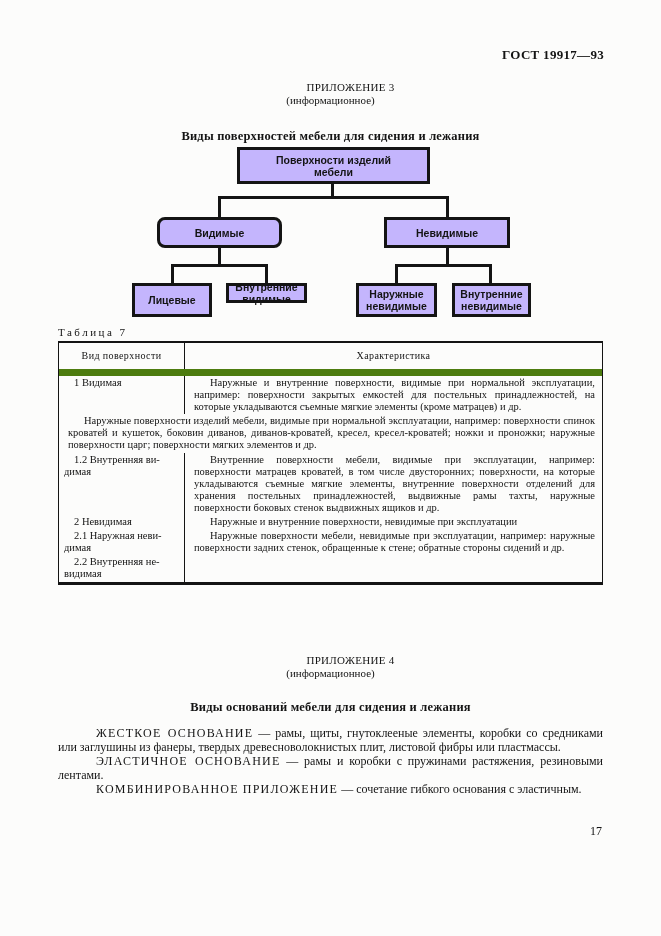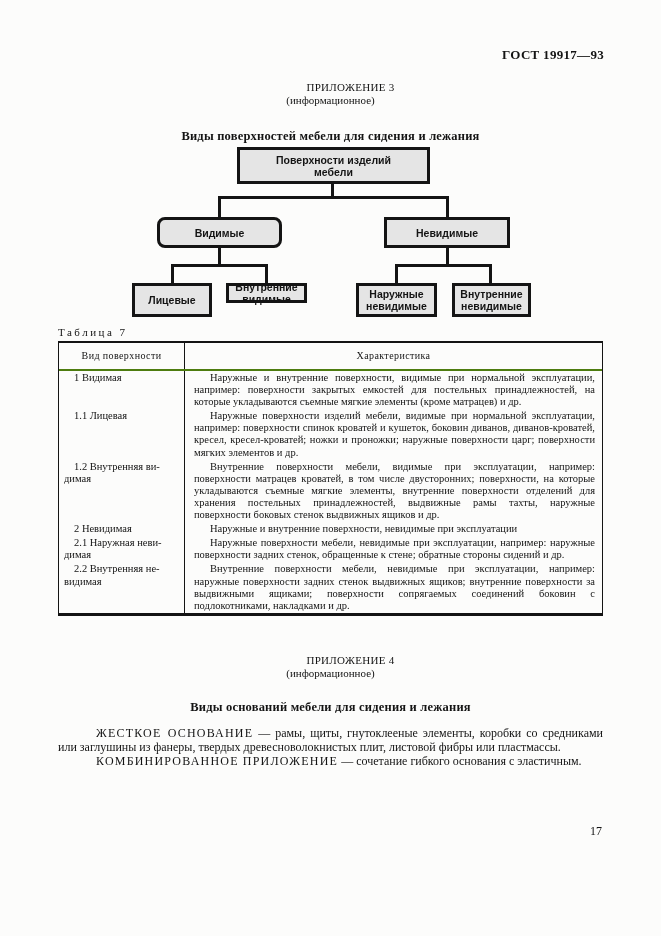--- a/index.html
+++ b/index.html
@@ -17,21 +17,21 @@
   
   .gost-num{top:47px;right:57px;font-weight:bold;font-size:13px;letter-spacing:.3px;}
   .a-heading{font-size:11px;letter-spacing:.3px;padding-left:20px;}
   .a-subheading{font-size:11px;}
   .a-title{font-weight:bold;font-size:12.5px;letter-spacing:.2px;}
 
   
   .dnode{
     position:absolute;
     border:3px solid #141414;
-    background:#e5e5e5;
+    background:#c4b5fd;
     display:flex;align-items:center;justify-content:center;
     text-align:center;
     font-family:"Liberation Sans", sans-serif;
     font-weight:bold;
     font-size:10.5px;line-height:12px;
     white-space:pre-line;
     box-sizing:border-box;
     z-index:2;
   }
   .dline{position:absolute;background:#141414;z-index:1;}
@@ -40,21 +40,21 @@
   .tbl-caption{left:58px;top:326px;font-size:11px;letter-spacing:2.5px;}
   .tbl{
     left:58px;top:341px;width:545px;
     border-top:2px solid #141414;
     border-bottom:3px solid #141414;
     border-left:1px solid #141414;
     border-right:1px solid #141414;
     box-sizing:border-box;
     font-size:10.5px;line-height:12.1px;
   }
-  .tbl-header{display:flex;border-bottom:2px solid #4d7c0f;}
+  .tbl-header{display:flex;border-bottom:7px solid #4d7c0f;}
   .tbl-header .c1,.tbl-header .c2{
     display:flex;align-items:center;justify-content:center;
     height:26px;text-align:center;font-size:10px;letter-spacing:.4px;
   }
   .trow{display:flex;}
   .c1{width:126px;flex:none;border-right:1px solid #141414;box-sizing:border-box;}
   .c2{flex:1;min-width:0;}
   .trow .c1{padding:1px 4px 1px 5px;text-indent:10px;white-space:pre-line;}
   .trow .c2{padding:1px 7px 1px 9px;text-indent:16px;text-align:justify;}
 
@@ -110,46 +110,45 @@
 <div class="abs tbl">
   <div class="tbl-header">
     <div class="c1">Вид поверхности</div>
     <div class="c2">Характеристика</div>
   </div>
   <div class="trow">
     <div class="c1">1 Видимая</div>
     <div class="c2">Наружные и внутренние поверхности, видимые при нормальной эксплуатации, например: поверхности закрытых емкостей для постельных принадлежностей, на которые укладываются съемные мягкие элементы (кроме матрацев) и др.</div>
   </div>
   <div class="trow">
-    <div class="c1">1.1 Лицевая</div>
     <div class="c2">Наружные поверхности изделий мебели, видимые при нормальной эксплуатации, например: поверхности спинок кроватей и кушеток, боковин диванов, диванов-кроватей, кресел, кресел-кроватей; ножки и проножки; наружные поверхности царг; поверхности мягких элементов и др.</div>
   </div>
   <div class="trow">
     <div class="c1">1.2 Внутренняя ви-
 димая</div>
     <div class="c2">Внутренние поверхности мебели, видимые при эксплуатации, например: поверхности матрацев кроватей, в том числе двусторонних; поверхности, на которые укладываются съемные мягкие элементы, внутренние поверхности отделений для хранения постельных принадлежностей, выдвижные рамы тахты, наружные поверхности боковых стенок выдвижных ящиков и др.</div>
   </div>
   <div class="trow">
     <div class="c1">2 Невидимая</div>
     <div class="c2">Наружные и внутренние поверхности, невидимые при эксплуатации</div>
   </div>
   <div class="trow">
     <div class="c1">2.1 Наружная неви-
 димая</div>
     <div class="c2">Наружные поверхности мебели, невидимые при эксплуатации, например: наружные поверхности задних стенок, обращенные к стене; обратные стороны сидений и др.</div>
   </div>
   <div class="trow">
     <div class="c1">2.2 Внутренняя не-
 видимая</div>
-    <div class="c2">Внутренние поверхности мебели, невидимые при эксплуатации, например: наружные поверхности задних стенок выдвижных ящиков; внутренние поверхности за выдвижными ящиками; поверхности сопрягаемых соединений боковин с подлокотниками, накладками и др.</div>
   </div>
 </div>
 
 <div class="abs centered a-heading" style="top:654px;">ПРИЛОЖЕНИЕ 4</div>
 <div class="abs centered a-subheading" style="top:667px;">(информационное)</div>
 <div class="abs centered a-title" style="top:700px;">Виды оснований мебели для сидения и лежания</div>
 
 <div class="abs a4-body">
   <p><span class="term">ЖЕСТКОЕ ОСНОВАНИЕ</span><span> — рамы, щиты, гнутоклееные элементы, коробки со средниками или заглушины из фанеры, твердых древесноволокнистых плит, листовой фибры или пластмассы.</span></p>
+  <p><span class="term">ЭЛАСТИЧНОЕ ОСНОВАНИЕ</span><span> — рамы и коробки с пружинами растяжения, резиновыми лентами.</span></p>
   <p><span class="term">КОМБИНИРОВАННОЕ ПРИЛОЖЕНИЕ</span><span> — сочетание гибкого основания с эластичным.</span></p>
 </div>
 
 <div class="abs page-num">17</div>
 
 </body></html>

